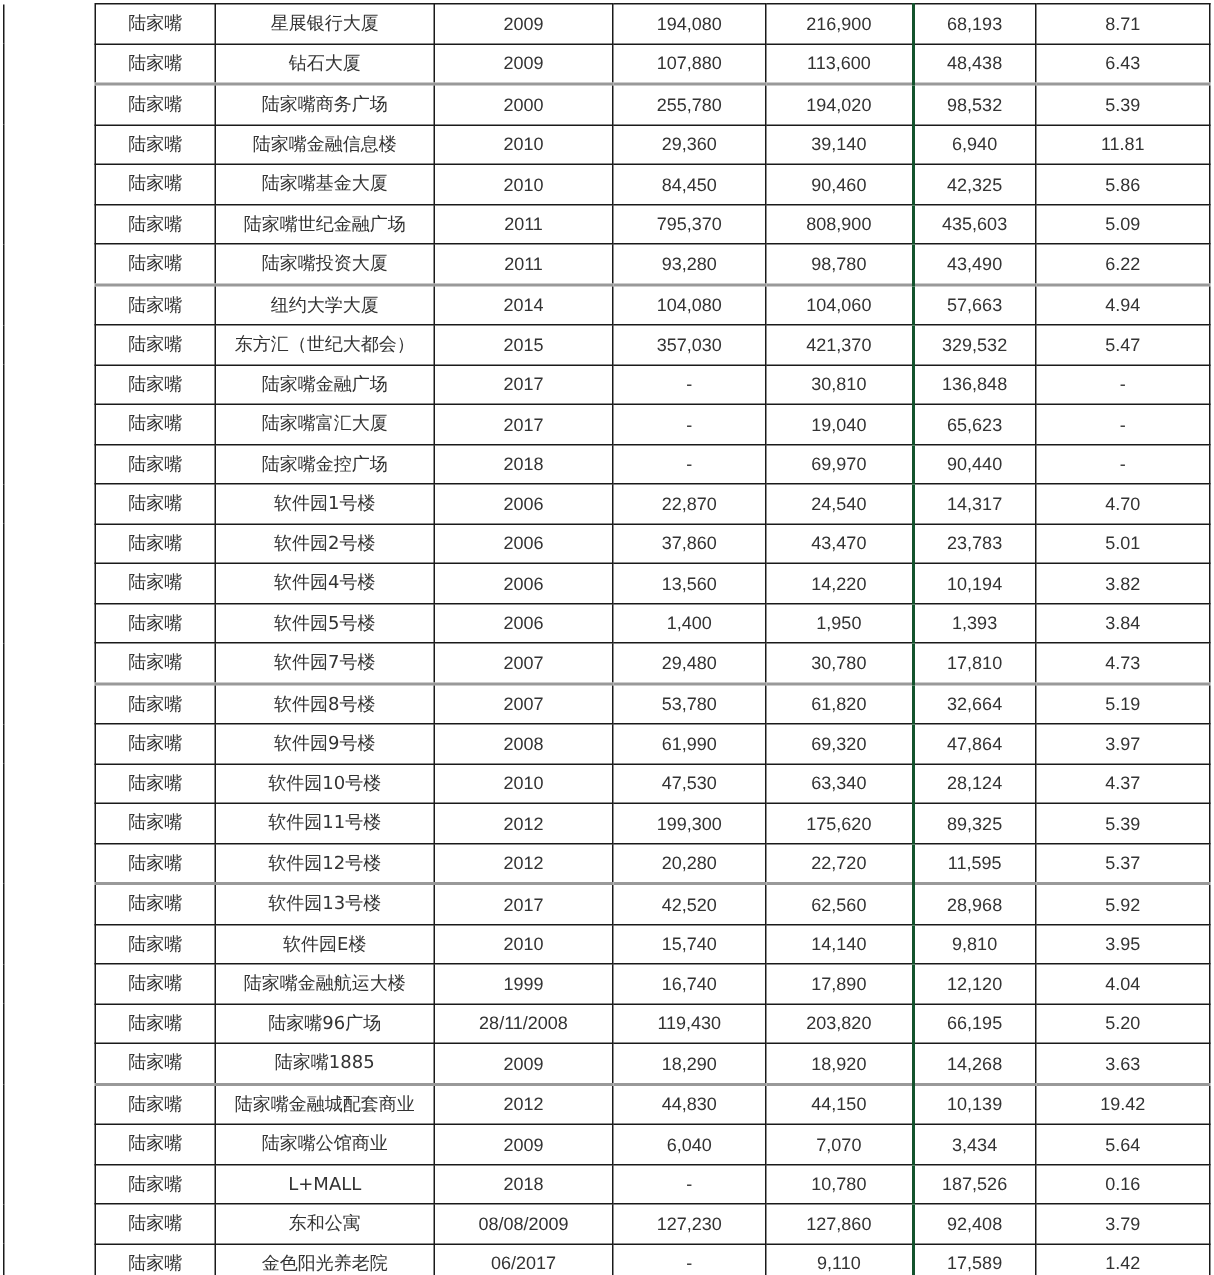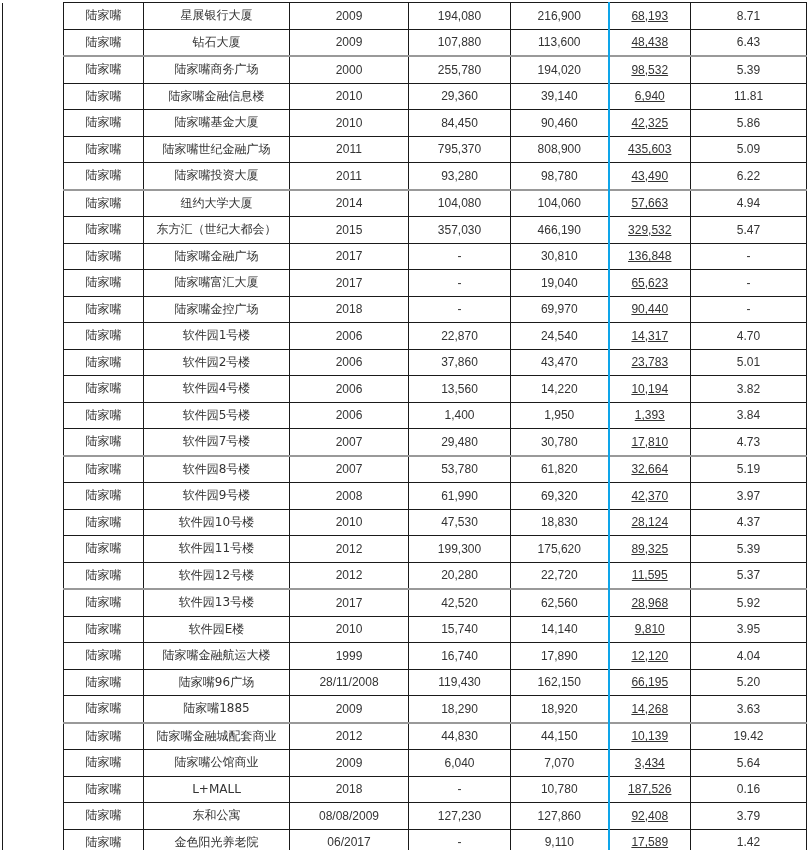--- a/index.html
+++ b/index.html
@@ -6,21 +6,21 @@
   body { width: 809px; height: 850px; overflow: hidden; position: relative; font-family: "DejaVu Sans", "Liberation Sans", sans-serif; }
   #wrap { position: absolute; left: 2px; top: 2px; }
   table.tbl { border-collapse: collapse; table-layout: fixed; }
   table.tbl td {
     border: 1px solid #1a1a1a;
     height: 25.5px; padding: 0;
     text-align: center; vertical-align: middle;
     font-size: 12px; color: #333333; white-space: nowrap; overflow: hidden;
   }
   table.tbl td.region { border-top: none; border-bottom-color: #999999; border-bottom-width: 2px; }
-  table.tbl td.c7 { border-left: 2px solid #0ea5e9; text-decoration: underline; }
+  table.tbl td.c7 { border-left: 2px solid #14532d; }
   table.tbl tr.thick td { border-top: 2px solid #999999; }
   table.tbl tr.last td { border-bottom: 2px solid #999999; }
   td.num, td.yr { font-family: "Liberation Sans", sans-serif; font-size: 12px; }
   td.dash { color: #777777; }
 </style>
 </head>
 <body>
 
 <div id="wrap">
   <table class="tbl">
@@ -106,21 +106,21 @@
           <td class="num">104,080</td>
           <td class="num">104,060</td>
           <td class="num c7">57,663</td>
           <td class="num">4.94</td>
         </tr>
         <tr>
           <td>陆家嘴</td>
           <td>东方汇（世纪大都会）</td>
           <td class="yr">2015</td>
           <td class="num">357,030</td>
-          <td class="num">466,190</td>
+          <td class="num">421,370</td>
           <td class="num c7">329,532</td>
           <td class="num">5.47</td>
         </tr>
         <tr>
           <td>陆家嘴</td>
           <td>陆家嘴金融广场</td>
           <td class="yr">2017</td>
           <td class="num dash">-</td>
           <td class="num">30,810</td>
           <td class="num c7">136,848</td>
@@ -197,29 +197,29 @@
           <td class="num">61,820</td>
           <td class="num c7">32,664</td>
           <td class="num">5.19</td>
         </tr>
         <tr>
           <td>陆家嘴</td>
           <td>软件园9号楼</td>
           <td class="yr">2008</td>
           <td class="num">61,990</td>
           <td class="num">69,320</td>
-          <td class="num c7">42,370</td>
+          <td class="num c7">47,864</td>
           <td class="num">3.97</td>
         </tr>
         <tr>
           <td>陆家嘴</td>
           <td>软件园10号楼</td>
           <td class="yr">2010</td>
           <td class="num">47,530</td>
-          <td class="num">18,830</td>
+          <td class="num">63,340</td>
           <td class="num c7">28,124</td>
           <td class="num">4.37</td>
         </tr>
         <tr>
           <td>陆家嘴</td>
           <td>软件园11号楼</td>
           <td class="yr">2012</td>
           <td class="num">199,300</td>
           <td class="num">175,620</td>
           <td class="num c7">89,325</td>
@@ -259,21 +259,21 @@
           <td class="num">16,740</td>
           <td class="num">17,890</td>
           <td class="num c7">12,120</td>
           <td class="num">4.04</td>
         </tr>
         <tr>
           <td>陆家嘴</td>
           <td>陆家嘴96广场</td>
           <td class="yr">28/11/2008</td>
           <td class="num">119,430</td>
-          <td class="num">162,150</td>
+          <td class="num">203,820</td>
           <td class="num c7">66,195</td>
           <td class="num">5.20</td>
         </tr>
         <tr>
           <td>陆家嘴</td>
           <td>陆家嘴1885</td>
           <td class="yr">2009</td>
           <td class="num">18,290</td>
           <td class="num">18,920</td>
           <td class="num c7">14,268</td>

